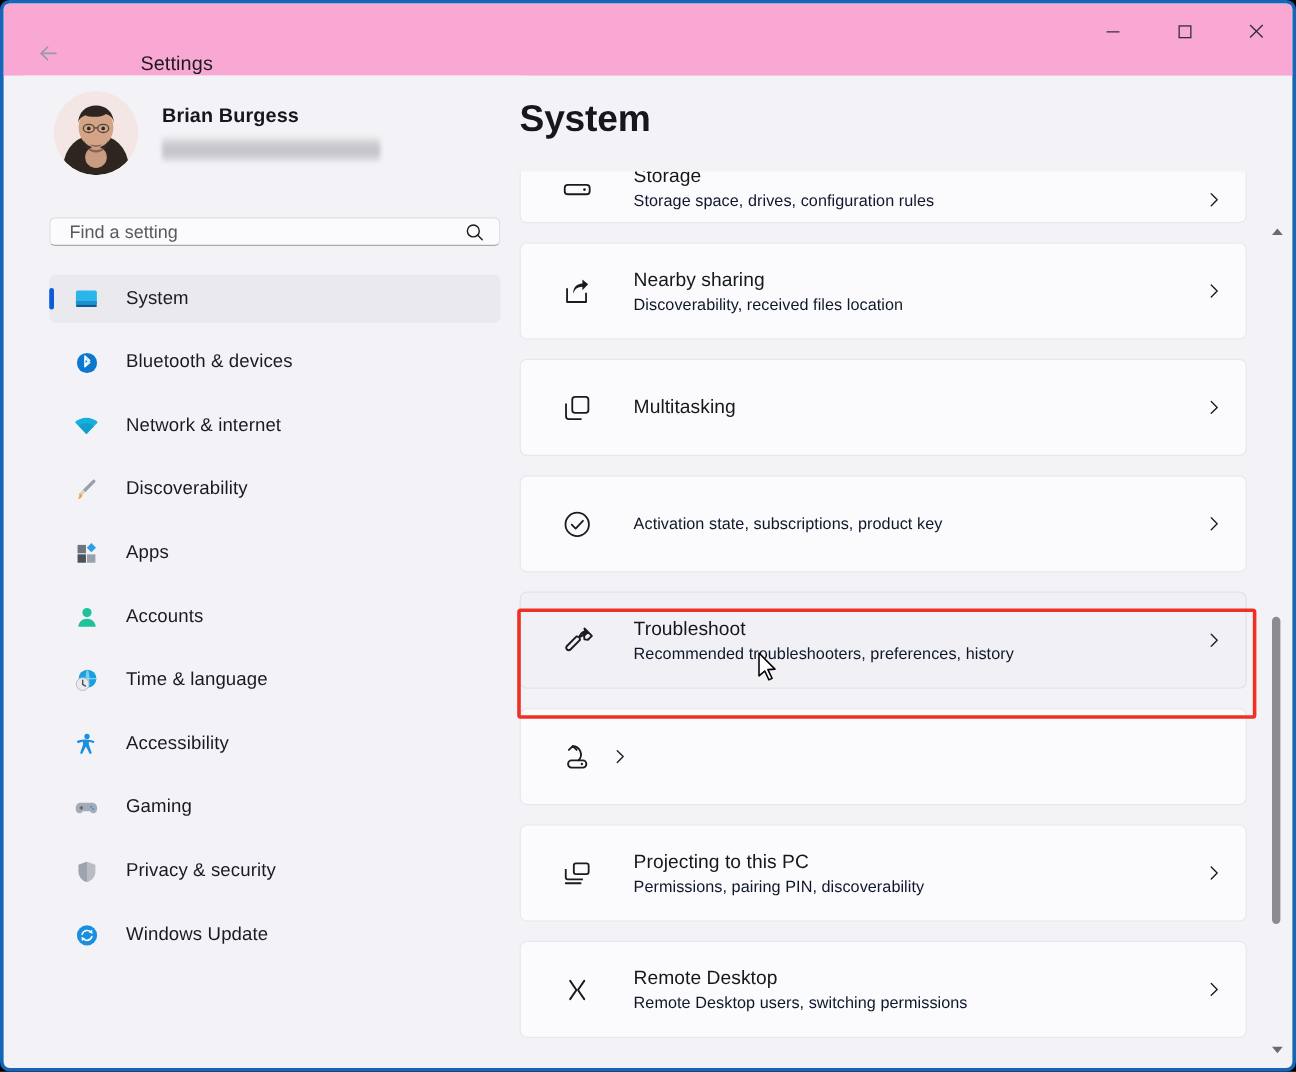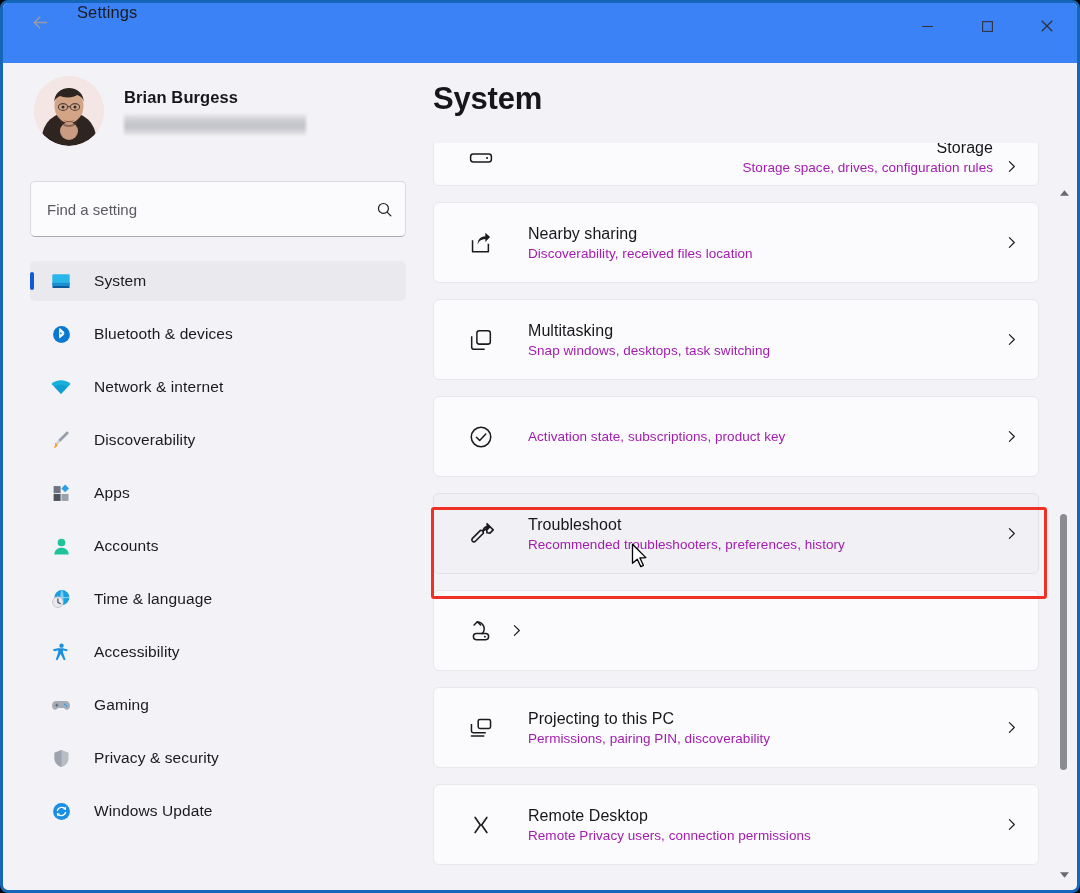--- a/index.html
+++ b/index.html
@@ -23,23 +23,24 @@
     border-radius: 8px;
     overflow: hidden;
   }
 
   
   .titlebar {
     position: absolute;
     left: 0; top: 0;
     width: 100%;
     height: 60px;
-    background: #3b82f6;
-    display: flex;
-    align-items: flex-start;
+    background: #f9a8d4;
+    display: flex;
+    align-items: flex-end;
+    gap: 40px;
   }
 
   .back-btn {
     width: 38px; height: 38px;
     margin-left: 18px;
     display: flex; align-items: center; justify-content: center;
     border-radius: 5px;
     color: #9a9aa2;
   }
 
@@ -59,21 +60,21 @@
 
   .cap-btn {
     width: 60px; height: 46px;
     display: flex; align-items: center; justify-content: center;
     color: #30303a;
   }
 
   
   .sidebar {
     position: absolute;
-    left: 5px; top: 60px;
+    left: 16px; top: 60px;
     width: 420px;
     bottom: 0;
     background: #f3f3f7;
     padding: 0 22px;
   }
 
   .profile {
     display: flex;
     align-items: center;
     height: 96px;
@@ -107,21 +108,21 @@
   .profile-email-blur {
     width: 182px;
     height: 21px;
     border-radius: 2px;
     background: linear-gradient(180deg,#e9e9ec 0%, #c9c9cf 35%, #c2c2c9 62%, #e4e4e8 100%);
     filter: blur(1.6px);
   }
 
   .search-box {
     margin-top: 22px;
-    height: 56px;
+    height: 24px;
     background: #fbfbfd;
     border: 1px solid #dadade;
     border-bottom: 1.6px solid #a8a8b0;
     border-radius: 5px;
     display: flex;
     align-items: center;
     padding: 0 12px 0 16px;
   }
 
   .search-input {
@@ -210,21 +211,20 @@
     display: flex;
     align-items: center;
     padding: 0 18px 0 30px;
   }
 
   .card.clipped {
     height: 62px;
     margin-top: -19px;
     align-items: flex-end;
     padding-bottom: 10px;
-    text-align: right;
   }
 
   .card.highlighted {
     background: #f1f1f5;
     border-color: #e2e2e7;
   }
 
   .card-icon {
     width: 34px; height: 34px;
     display: flex; align-items: center; justify-content: center;
@@ -242,21 +242,21 @@
   }
 
   .card-title {
     font-size: 16px;
     color: #17171b;
     letter-spacing: .05px;
   }
 
   .card-sub {
     font-size: 13.5px;
-    color: #a21caf;
+    color: #0f172a;
     letter-spacing: .05px;
   }
 
   .card-chevron {
     color: #1b1b1f;
     flex: none;
     display: flex;
     margin-left: 10px;
   }
 
@@ -563,21 +563,20 @@
 
       <div class="card">
         <span class="card-icon">
           <svg width="26" height="26" viewBox="0 0 24 24" fill="none" stroke="currentColor" stroke-width="1.4">
             <rect x="8.2" y="3.4" width="12.4" height="12.4" rx="2.2"></rect>
             <path d="M15.4 20.6H5.6a2.2 2.2 0 01-2.2-2.2V8.6"></path>
           </svg>
         </span>
         <div class="card-text">
           <div class="card-title">Multitasking</div>
-          <div class="card-sub">Snap windows, desktops, task switching</div>
         </div>
         <span class="card-chevron">
           <svg width="17" height="17" viewBox="0 0 24 24" fill="none" stroke="currentColor" stroke-width="1.6" stroke-linecap="round" stroke-linejoin="round">
               <polyline points="9 5 16 12 9 19"></polyline>
             </svg>
         </span>
       </div>
 
       <div class="card">
         <span class="card-icon">
@@ -650,21 +649,21 @@
 
       <div class="card">
         <span class="card-icon">
           <svg width="26" height="26" viewBox="0 0 24 24" fill="none" stroke="currentColor" stroke-width="1.5" stroke-linecap="round" stroke-linejoin="round">
             <polyline points="6.6 5 11.4 12 6.6 19"></polyline>
             <polyline points="17.4 5 12.6 12 17.4 19"></polyline>
           </svg>
         </span>
         <div class="card-text">
           <div class="card-title">Remote Desktop</div>
-          <div class="card-sub">Remote Privacy users, connection permissions</div>
+          <div class="card-sub">Remote Desktop users, switching permissions</div>
         </div>
         <span class="card-chevron">
           <svg width="17" height="17" viewBox="0 0 24 24" fill="none" stroke="currentColor" stroke-width="1.6" stroke-linecap="round" stroke-linejoin="round">
               <polyline points="9 5 16 12 9 19"></polyline>
             </svg>
         </span>
       </div>
 
     </div>
 

